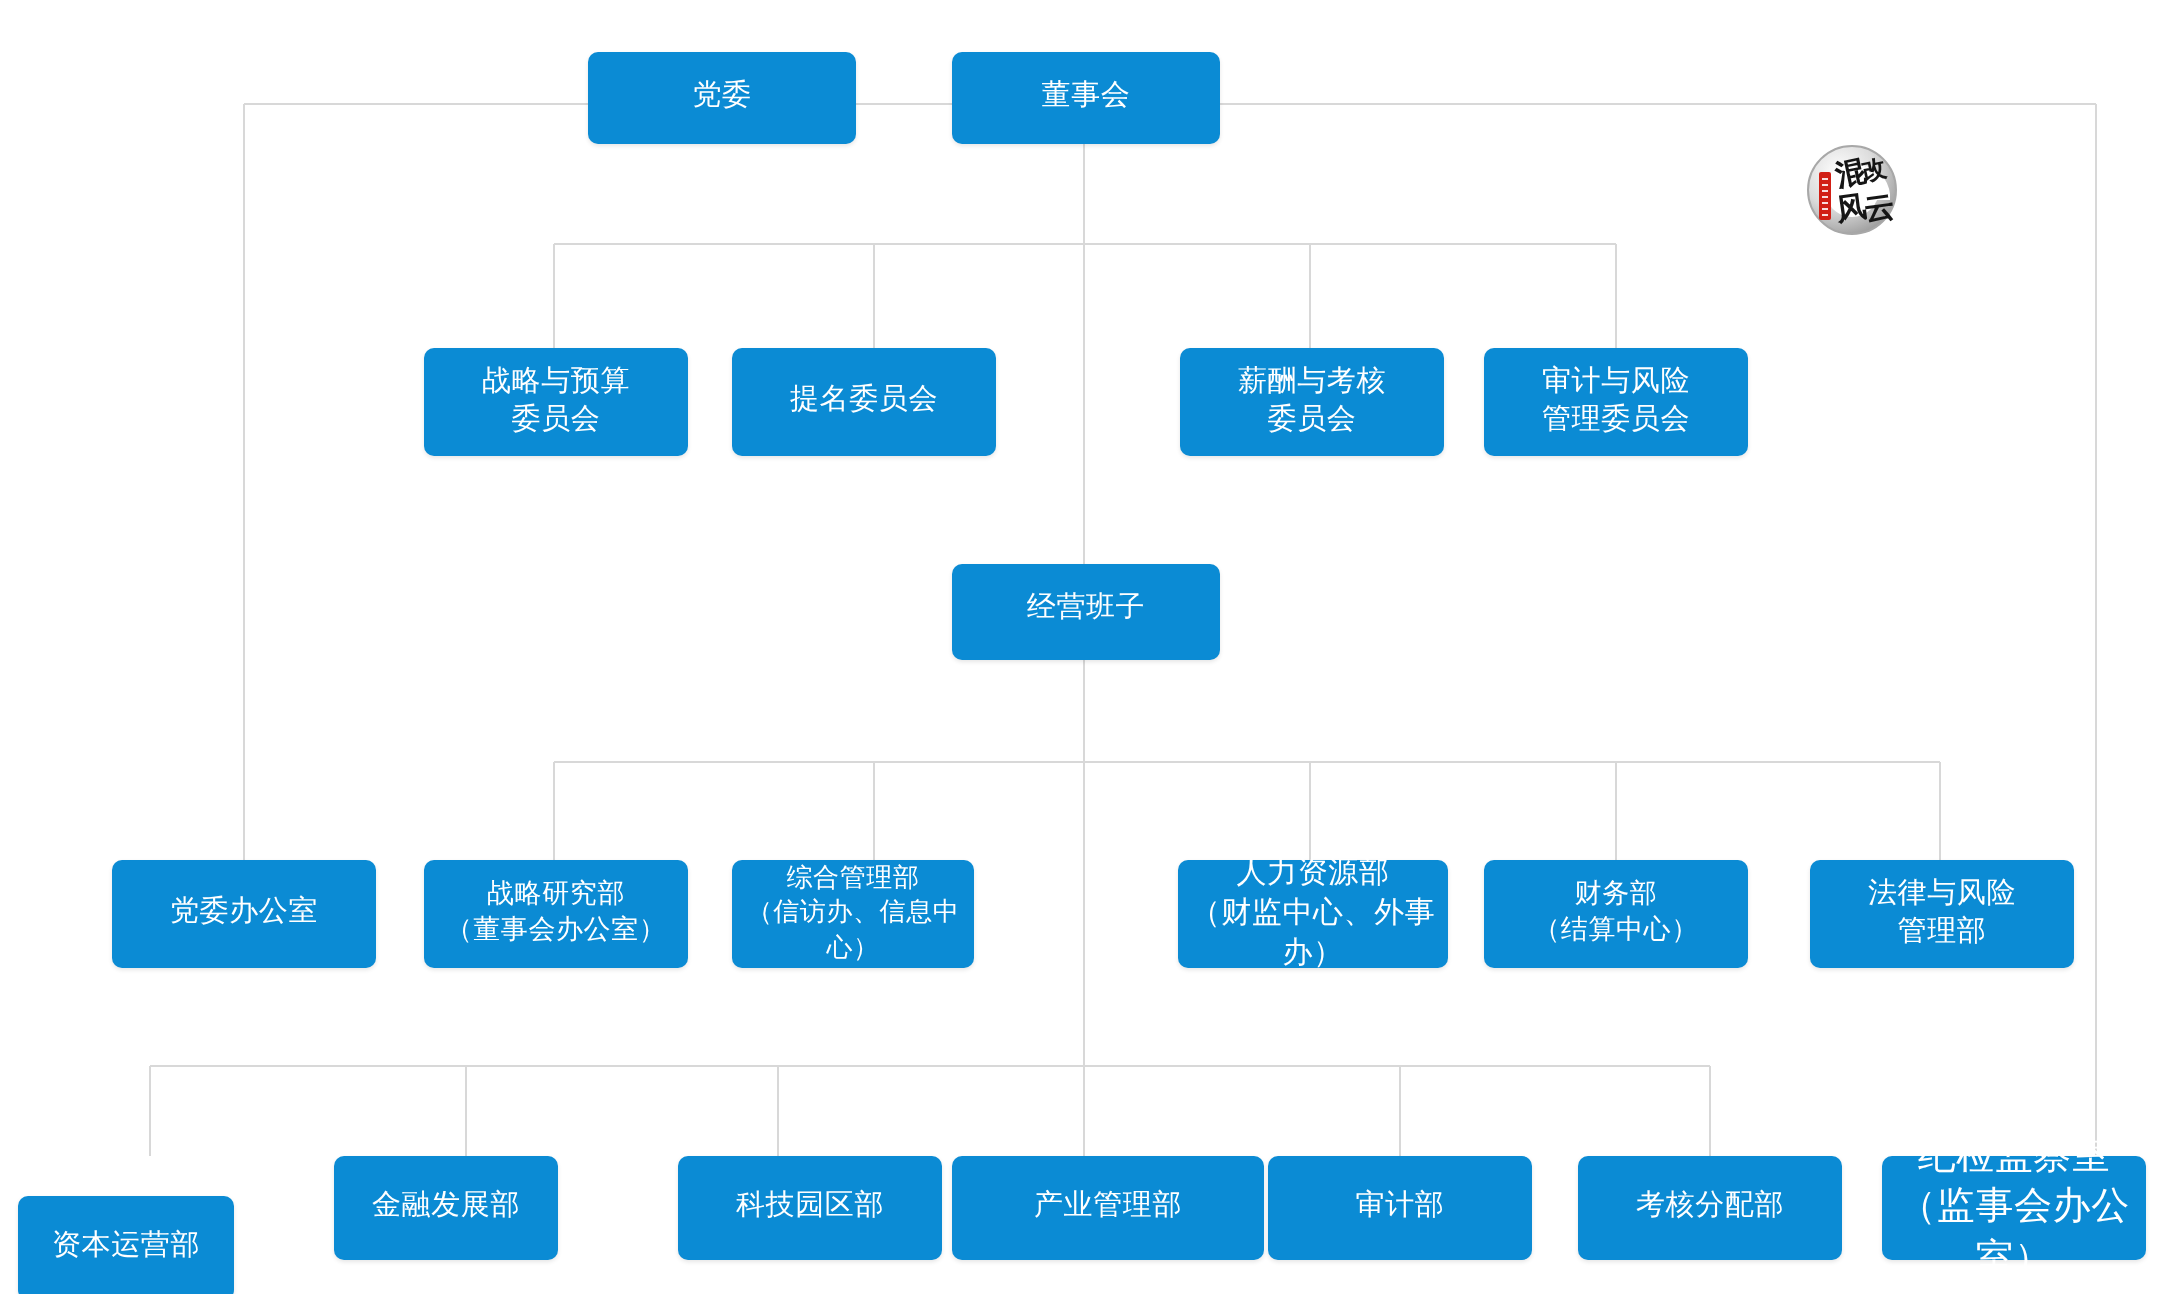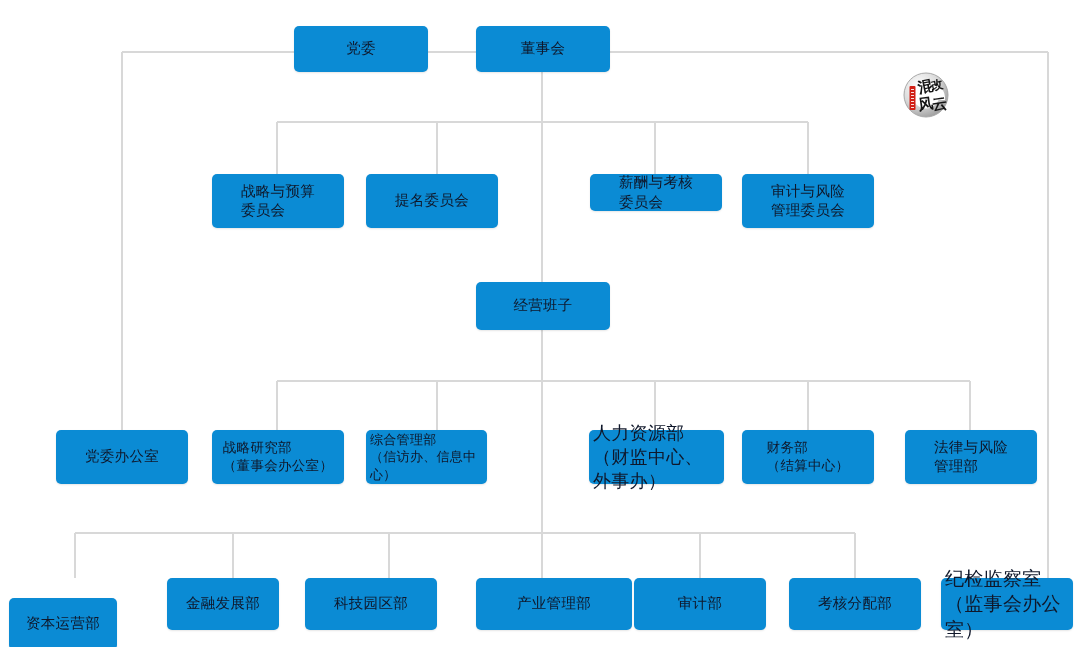--- a/index.html
+++ b/index.html
@@ -21,25 +21,25 @@
     left: 0;
     top: 0;
     width: 1080px;
     height: 647px;
   }
   .node {
     position: absolute;
     box-sizing: border-box;
     background: #0b8bd4;
     border-radius: 5px;
-    color: #0f172a;
+    color: #ffffff;
     display: flex;
     align-items: center;
     justify-content: center;
-    text-align: left;
+    text-align: center;
     line-height: 1.32;
     font-size: 14.5px;
     letter-spacing: 0.3px;
     white-space: pre-line;
     padding: 2px 4px;
     box-shadow: 0 1px 2px rgba(0,0,0,0.10);
   }
   .node .label {
     display: block;
     white-space: pre-line;
@@ -98,64 +98,64 @@
     <span class="label">董事会</span>
   </div>
 
   <div class="node" style="left:212px; top:174px; width:132px; height:54px;">
     <span class="label">战略与预算
 委员会</span>
   </div>
   <div class="node" style="left:366px; top:174px; width:132px; height:54px;">
     <span class="label">提名委员会</span>
   </div>
-  <div class="node" style="left:590px; top:174px; width:132px; height:37px;">
+  <div class="node" style="left:590px; top:174px; width:132px; height:54px;">
     <span class="label">薪酬与考核
 委员会</span>
   </div>
   <div class="node" style="left:742px; top:174px; width:132px; height:54px;">
     <span class="label">审计与风险
 管理委员会</span>
   </div>
 
-  <div class="node" style="left:476px; top:282px; width:134px; height:48px;">
+  <div class="node" style="left:476px; top:282px; width:134px; height:48px;font-family:Liberation Mono, monospace;">
     <span class="label">经营班子</span>
   </div>
 
   <div class="node" style="left:56px; top:430px; width:132px; height:54px;">
     <span class="label">党委办公室</span>
   </div>
   <div class="node" style="left:212px; top:430px; width:132px; height:54px; font-size:13.5px;">
     <span class="label">战略研究部
 （董事会办公室）</span>
   </div>
   <div class="node" style="left:366px; top:430px; width:121px; height:54px; font-size:13px;">
     <span class="label">综合管理部
 （信访办、信息中心）</span>
   </div>
-  <div class="node" style="left:589px; top:430px; width:135px; height:54px; font-size:18px;">
+  <div class="node" style="left:589px; top:430px; width:135px; height:54px; font-size:15px;">
     <span class="label">人力资源部
 （财监中心、外事办）</span>
   </div>
   <div class="node" style="left:742px; top:430px; width:132px; height:54px; font-size:13.5px;">
     <span class="label">财务部
 （结算中心）</span>
   </div>
   <div class="node" style="left:905px; top:430px; width:132px; height:54px;">
     <span class="label">法律与风险
 管理部</span>
   </div>
 
   <div class="node" style="left:9px; top:598px; width:108px; height:52px;">
     <span class="label">资本运营部</span>
   </div>
   <div class="node" style="left:167px; top:578px; width:112px; height:52px;">
     <span class="label">金融发展部</span>
   </div>
-  <div class="node" style="left:305px; top:578px; width:132px; height:52px;">
+  <div class="node" style="left:339px; top:578px; width:132px; height:52px;">
     <span class="label">科技园区部</span>
   </div>
   <div class="node" style="left:476px; top:578px; width:156px; height:52px;">
     <span class="label">产业管理部</span>
   </div>
   <div class="node" style="left:634px; top:578px; width:132px; height:52px;">
     <span class="label">审计部</span>
   </div>
   <div class="node" style="left:789px; top:578px; width:132px; height:52px;">
     <span class="label">考核分配部</span>

